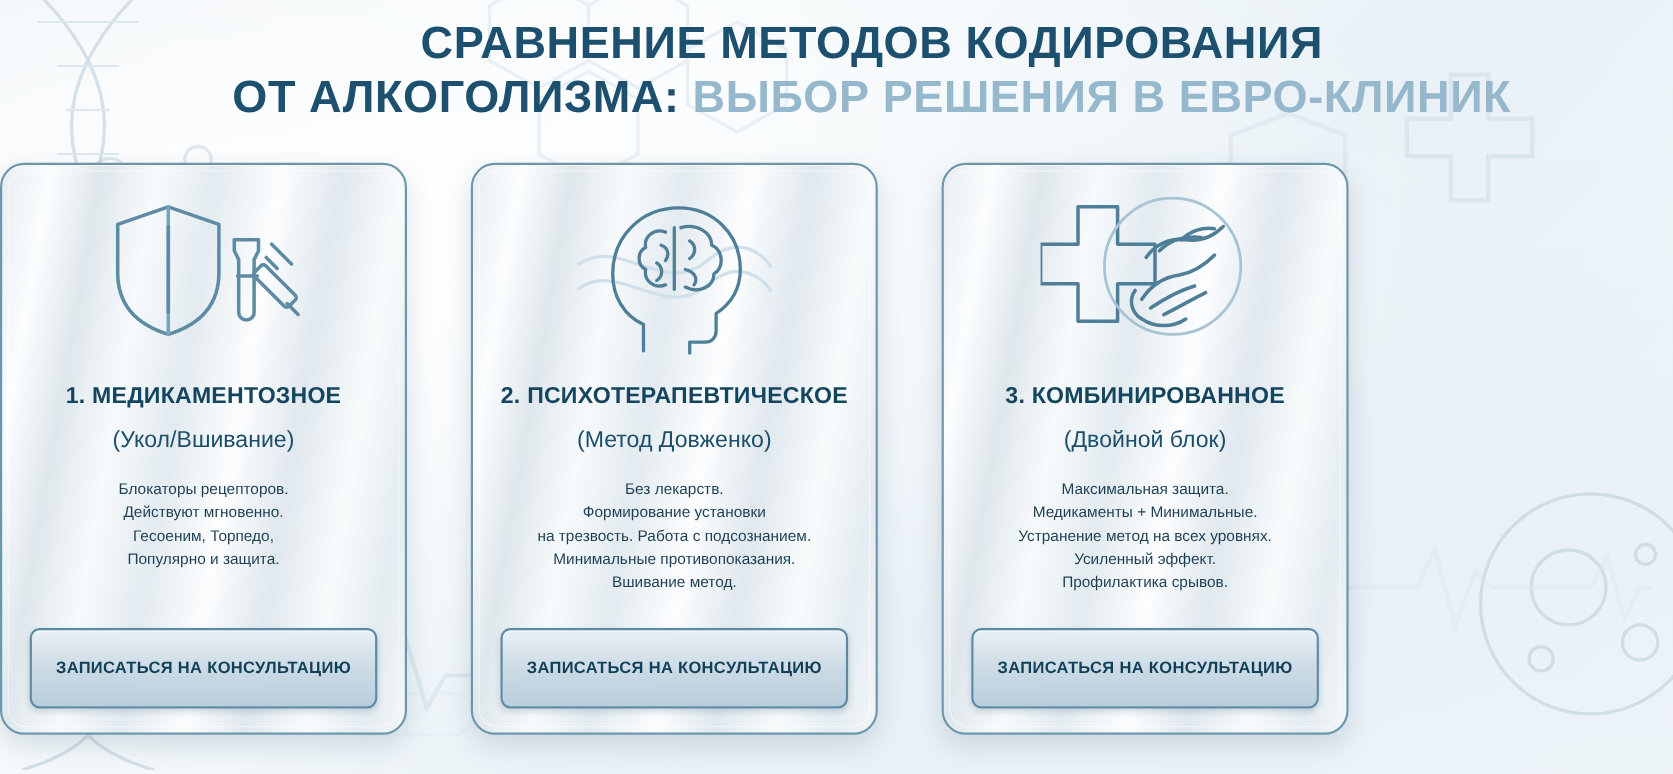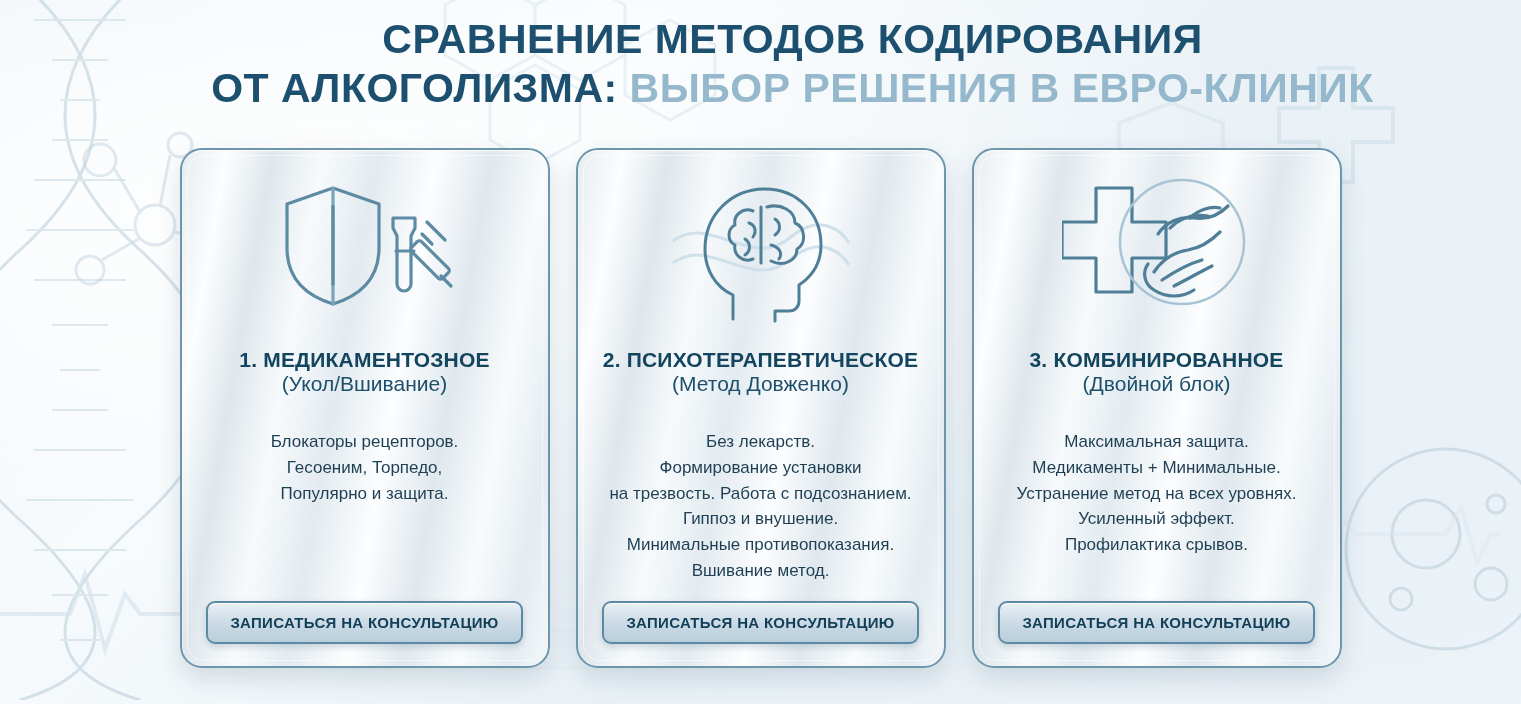--- a/index.html
+++ b/index.html
@@ -76,22 +76,21 @@
     color: #96b8cc;
   }
 
   
   .cards {
     position: absolute;
     top: 148px;
     left: 0;
     width: 100%;
     display: flex;
-    justify-content: center;
-    gap: 26px;
+    gap: 58px;
     z-index: 4;
   }
   .card {
     position: relative;
     width: 370px;
     height: 520px;
     border-radius: 22px;
     border: 2px solid #6d96ad;
     background:
       linear-gradient(100deg,
@@ -134,43 +133,43 @@
     color: #14455f;
     text-align: center;
     letter-spacing: 0.2px;
     text-transform: uppercase;
     margin-top: 2px;
   }
   .card-subtitle {
     font-size: 21px;
     color: #1c4f6b;
     text-align: center;
-    margin-top: 0;
+    margin-top: 16px;
   }
   .card-body {
-    margin-top: 33px;
+    margin-top: 22px;
     text-align: center;
     color: #1d3f53;
-    font-size: 17px;
+    font-size: 14px;
     line-height: 1.52;
     flex: 1;
   }
   .card-body div { white-space: nowrap; }
 
   .cta {
     margin-bottom: 22px;
     background: linear-gradient(180deg, #e9f0f5 0%, #ccdbe5 50%, #b9cedc 100%);
     border: 2px solid #5c8aa5;
     border-radius: 9px;
     color: #123f58;
     font-size: 15px;
     font-weight: bold;
     letter-spacing: 0.3px;
     text-transform: uppercase;
-    padding: 11px 22px;
+    padding: 26px 22px;
     cursor: pointer;
     box-shadow: 0 3px 6px rgba(40,80,105,0.2), inset 0 1px 0 rgba(255,255,255,0.85);
     font-family: "Liberation Sans", sans-serif;
   }
 </style>
 </head>
 <body>
 
 <div class="poster">
 
@@ -284,20 +283,21 @@
             <rect x="148" y="62" width="14" height="44" rx="3" transform="rotate(-45 155 84)"></rect>
             <line x1="166" y1="100" x2="176" y2="110"></line>
             <line x1="147" y1="58" x2="157" y2="68"></line>
           </g>
         </svg>
       </div>
       <div class="card-title">1. МЕДИКАМЕНТОЗНОЕ</div>
       <div class="card-subtitle">(Укол/Вшивание)</div>
       <div class="card-body">
         <div>Блокаторы рецепторов.</div>
+        <div>Действуют мгновенно.</div>
         <div>Гесоеним, Торпедо,</div>
         <div>Популярно и защита.</div>
       </div>
       <button class="cta">ЗАПИСАТЬСЯ НА КОНСУЛЬТАЦИЮ</button>
     </div>
 
     <div class="card">
       <div class="card-icon">
         <svg width="180" height="160" viewBox="0 0 180 160">
           <g fill="none" stroke="#cfe0ea" stroke-width="3">
@@ -316,21 +316,20 @@
             <path d="M74 68 C80 72, 80 80, 74 84"></path>
           </g>
         </svg>
       </div>
       <div class="card-title">2. ПСИХОТЕРАПЕВТИЧЕСКОЕ</div>
       <div class="card-subtitle">(Метод Довженко)</div>
       <div class="card-body">
         <div>Без лекарств.</div>
         <div>Формирование установки</div>
         <div>на трезвость. Работа с подсознанием.</div>
-        <div>Гиппоз и внушение.</div>
         <div>Минимальные противопоказания.</div>
         <div>Вшивание метод.</div>
       </div>
       <button class="cta">ЗАПИСАТЬСЯ НА КОНСУЛЬТАЦИЮ</button>
     </div>
 
     <div class="card">
       <div class="card-icon">
         <svg width="190" height="150" viewBox="0 0 190 150">
           <g fill="none" stroke="#4f7e98" stroke-width="3.2" stroke-linecap="round" stroke-linejoin="round">

